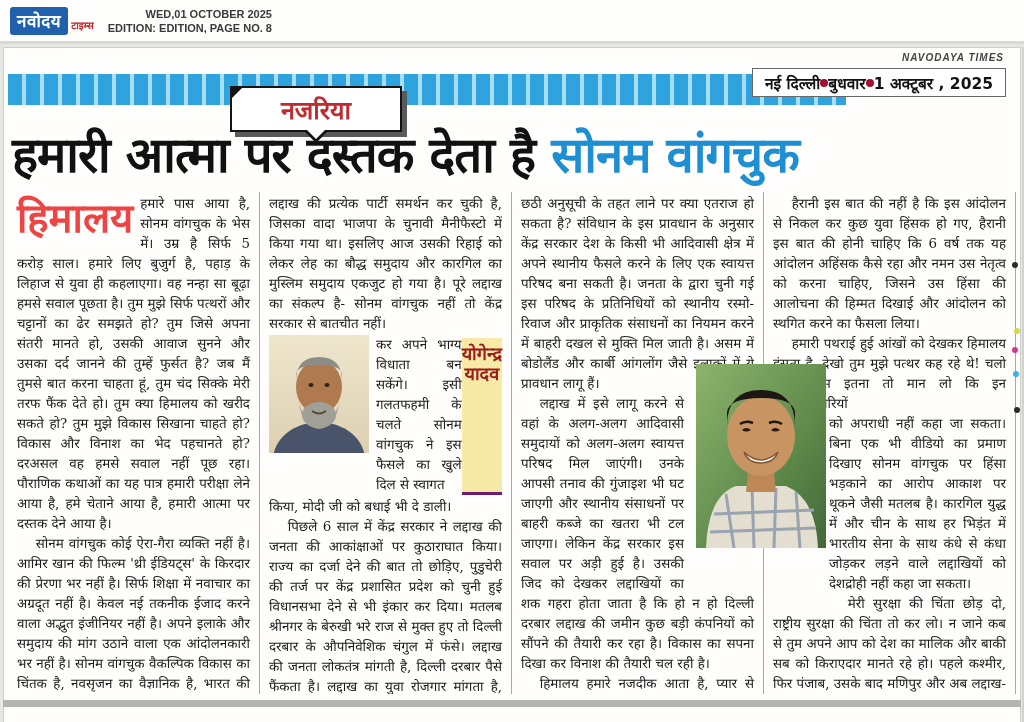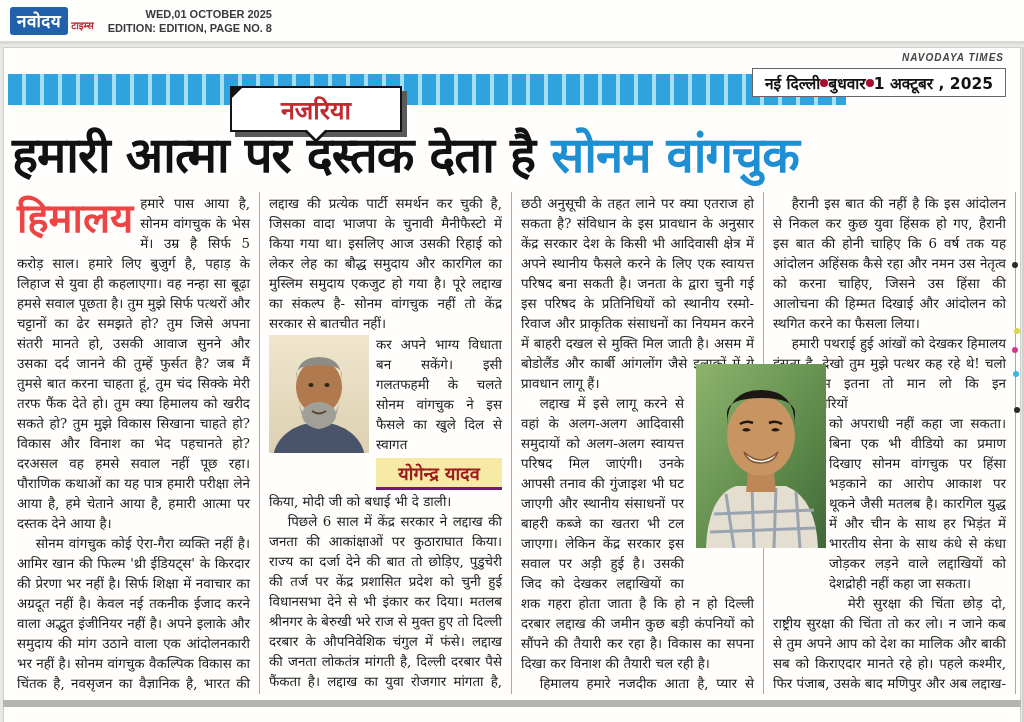--- a/index.html
+++ b/index.html
@@ -80,21 +80,21 @@
   .col:last-child{border-right:none;}
   .col p{margin:0;}
   .col p.ind{text-indent:1.4em;}
   .lead-word{
     float:left;font-family:"DejaVu Sans",sans-serif;font-weight:bold;
     font-size:40px;line-height:44px;color:#ef4444;padding:2px 7px 0 0;
   }
   
   .media-row{display:flex;gap:7px;margin:1px 0 2px 0;}
   .author-photo{flex:0 0 auto;width:100px;height:118px;background:#e6dcc4;}
-  .media-right{flex:1;display:flex;flex-direction:column;justify-content:space-between;}
+  .media-right{flex:1;display:flex;flex-direction:row;justify-content:space-between;}
   .byline-banner{
     background:#f6eaa6;border-bottom:3px solid #701a75;text-align:center;
     font-family:"DejaVu Sans",sans-serif;font-weight:bold;font-size:18px;
     color:#9c1b1e;padding:6px 0 3px;margin-top:3px;
   }
   
   .sonam-photo{position:absolute;left:688px;top:172px;width:130px;height:184px;background:#6a9a5a;}
   .sp-r{float:right;width:64px;height:170px;margin:20px -2px 4px 8px;}
   .sp-l{float:left;width:50px;height:180px;margin:0 8px 4px -2px;}
   

